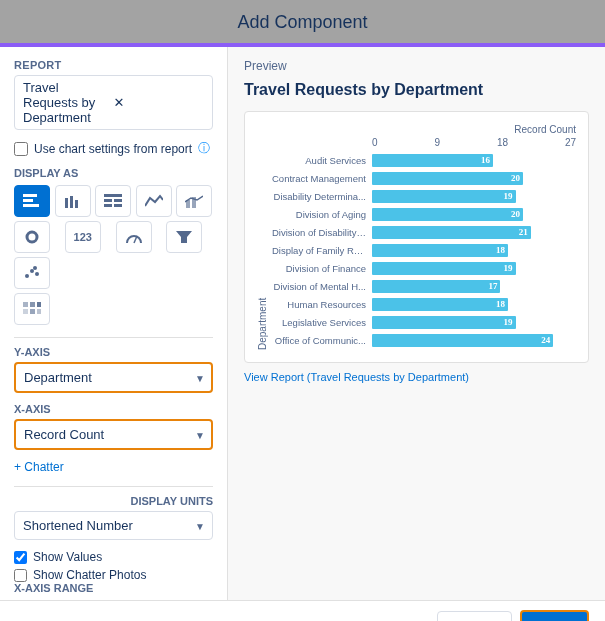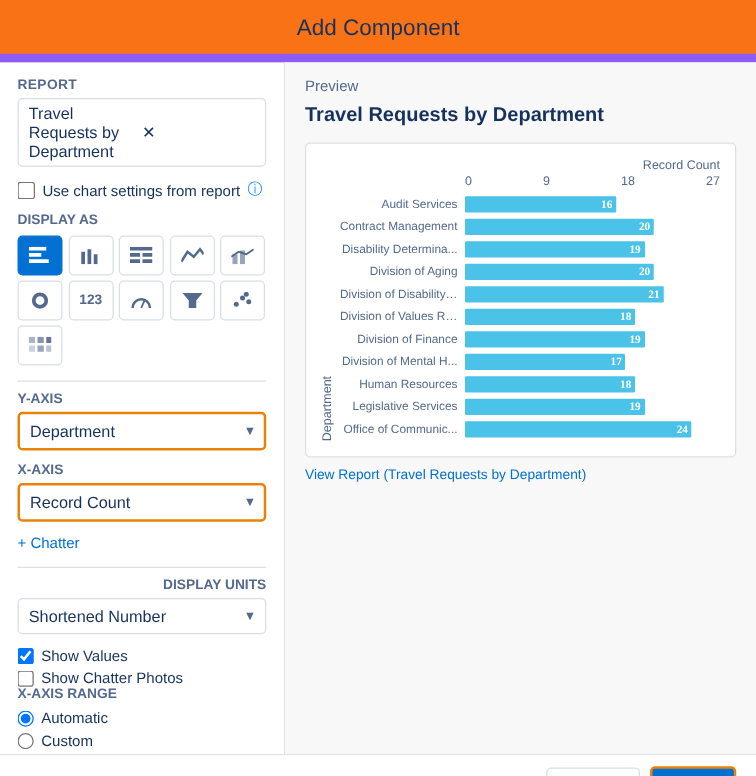--- a/index.html
+++ b/index.html
@@ -4,22 +4,22 @@
   <style>
     * { box-sizing: border-box; margin: 0; padding: 0; }
     body { font-family: 'Segoe UI', Arial, sans-serif; font-size: 13px; background: #f3f3f3; width: 605px; height: 621px; overflow: hidden; }
     
     .modal-title {
       text-align: center;
       padding: 12px 0 10px;
       font-size: 18px;
       font-weight: 300;
       color: #16325c;
-      background: #f97316;
-      border-bottom: 7px solid #8b5cf6;
+      background: #a3a3a3;
+      border-bottom: 4px solid #8b5cf6;
     }
     
     .modal-body {
       display: flex;
       height: 553px;
       background: #fff;
     }
     
     .left-panel {
       width: 228px;
@@ -117,21 +117,21 @@
     }
     
     .chart-icon-btn.active {
       background: #0070d2;
       border-color: #0070d2;
       color: #fff;
     }
     
     .chart-icons-row2 {
       display: grid;
-      grid-template-columns: repeat(5, 1fr);
+      grid-template-columns: repeat(4, 1fr);
       gap: 4px;
       margin-bottom: 4px;
     }
     
     .chart-icons-row3 {
       display: grid;
       grid-template-columns: repeat(2, 1fr);
       gap: 4px;
       margin-bottom: 12px;
     }
@@ -591,21 +591,21 @@
                 </div>
                 <div class="bar-row">
                   <div class="bar-label">Division of Disability ...</div>
                   <div class="bar-track">
                     <div class="bar-fill" style="width: 77.7778%;">
                       <span class="bar-value">21</span>
                     </div>
                   </div>
                 </div>
                 <div class="bar-row">
-                  <div class="bar-label">Division of Values Re...</div>
+                  <div class="bar-label">Display of Family Re...</div>
                   <div class="bar-track">
                     <div class="bar-fill" style="width: 66.6667%;">
                       <span class="bar-value">18</span>
                     </div>
                   </div>
                 </div>
                 <div class="bar-row">
                   <div class="bar-label">Division of Finance</div>
                   <div class="bar-track">
                     <div class="bar-fill" style="width: 70.3704%;">

